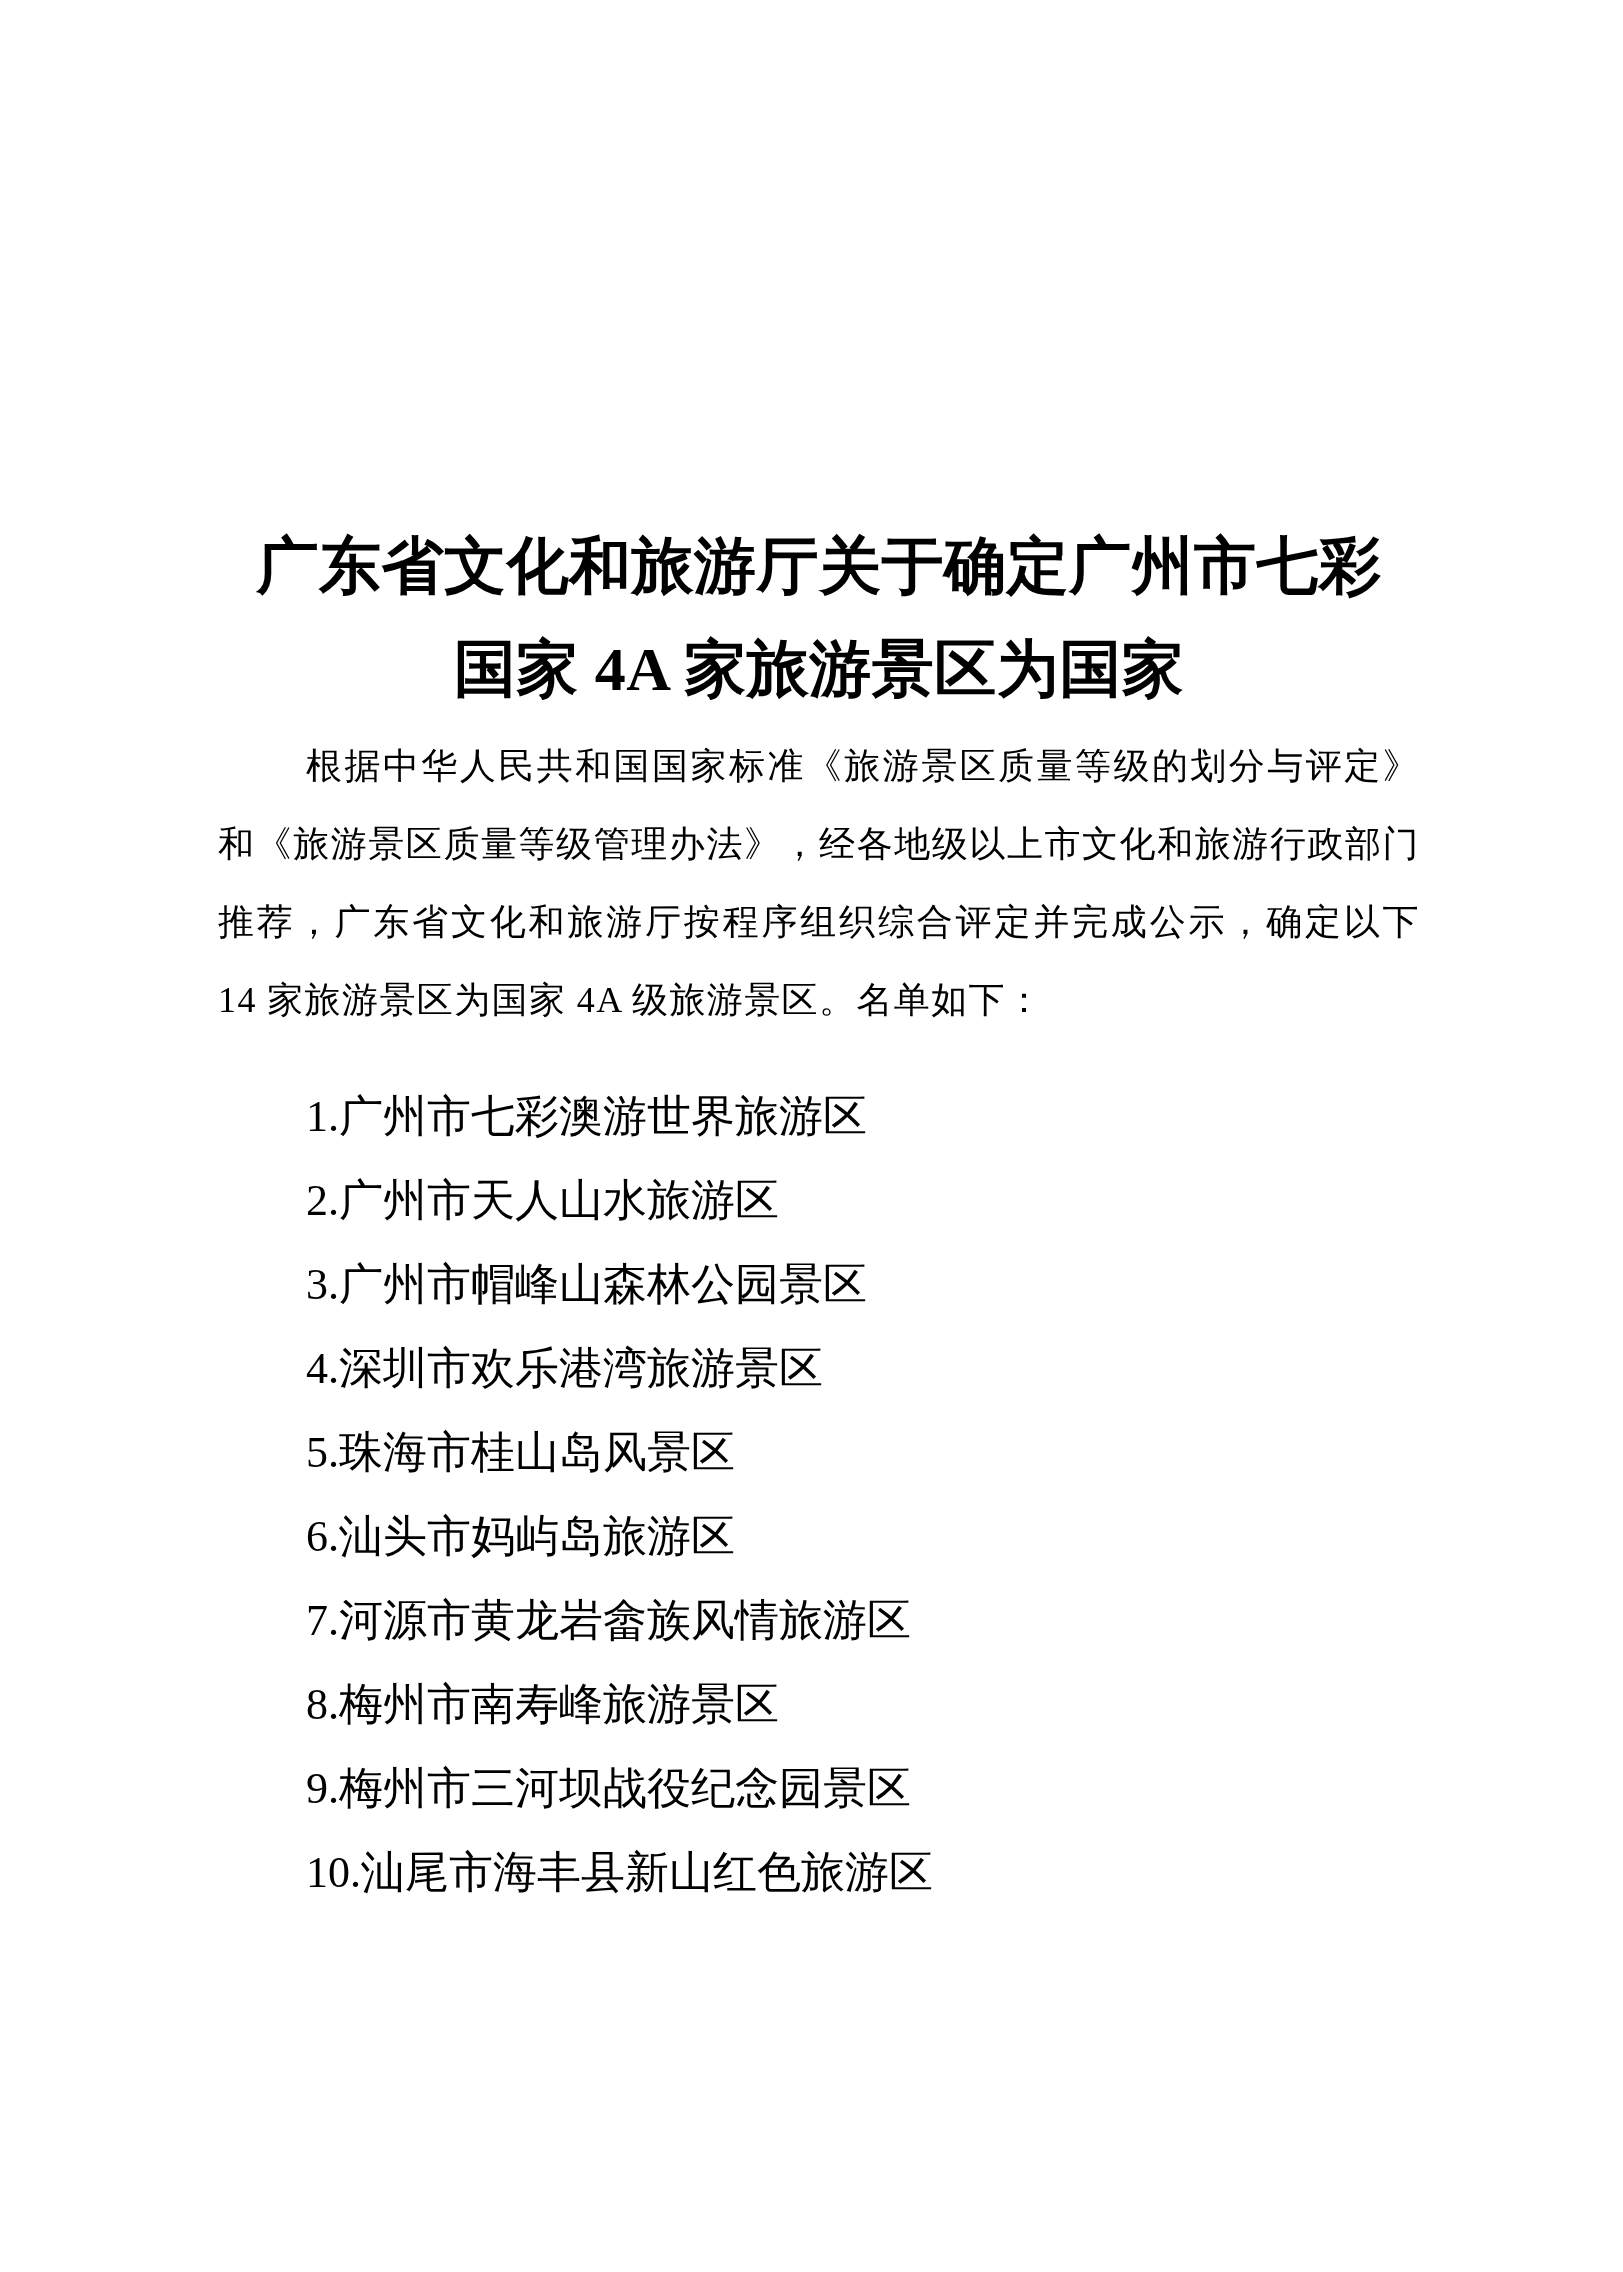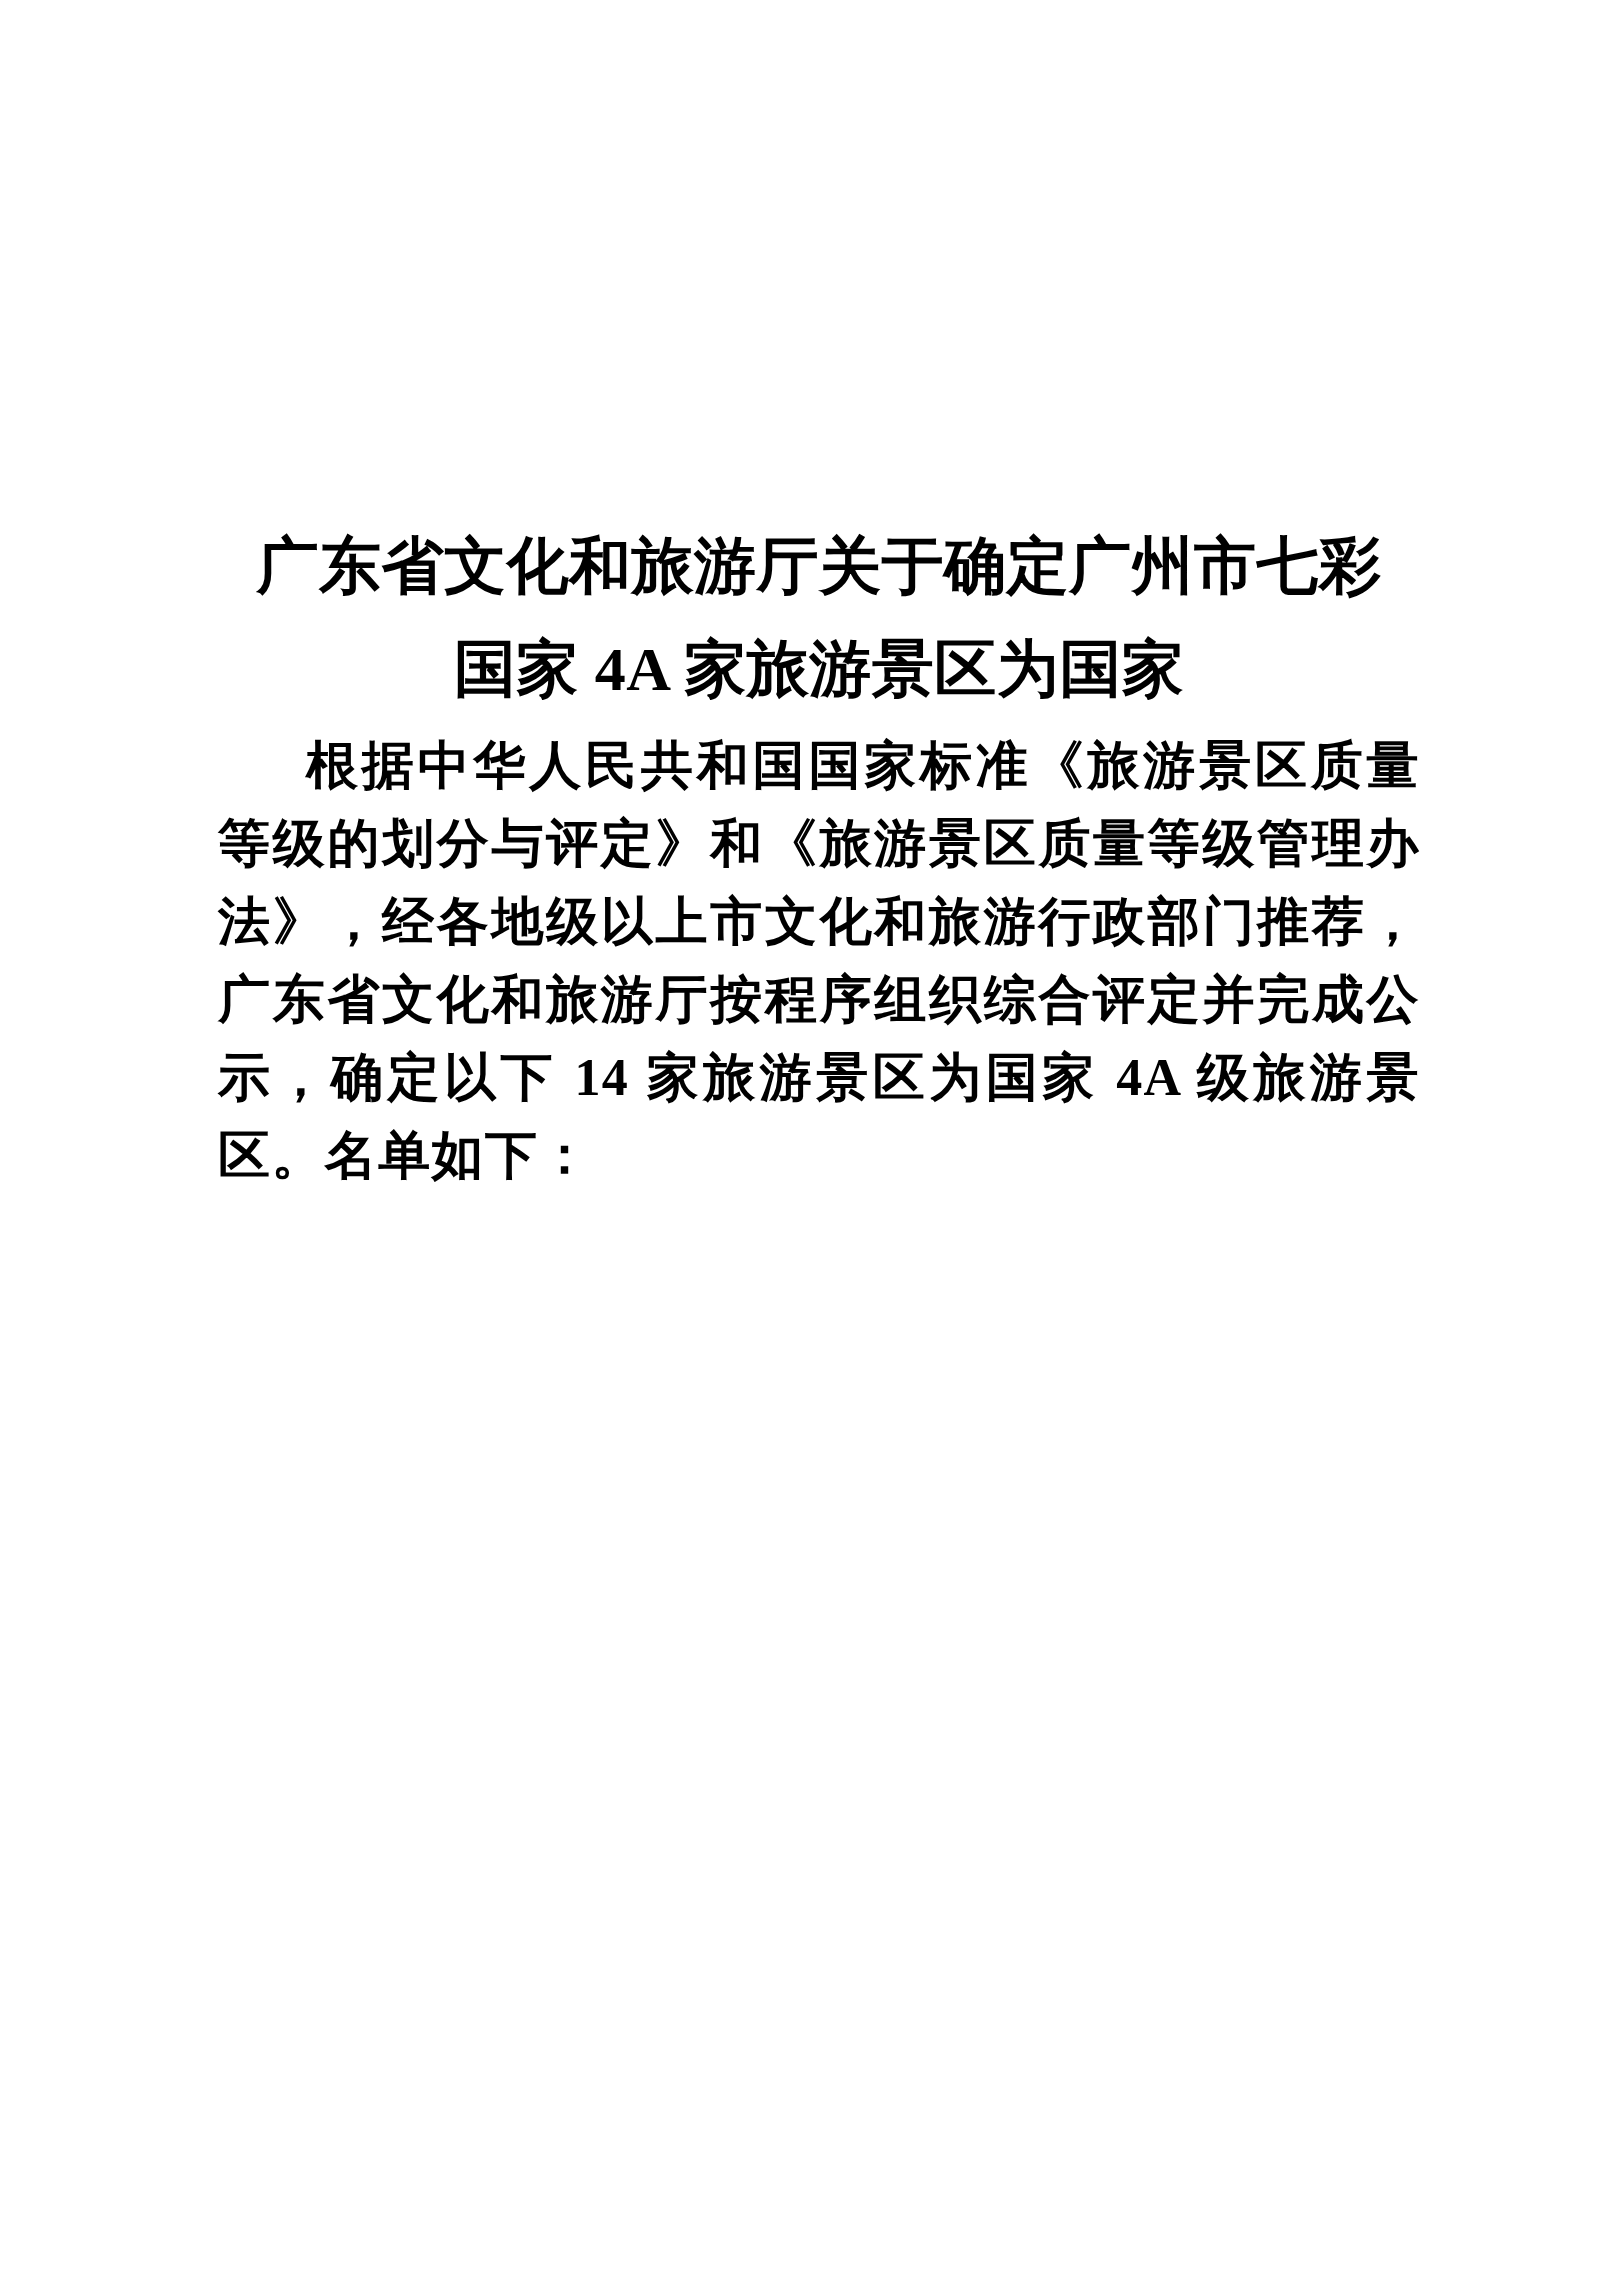--- a/index.html
+++ b/index.html
@@ -28,27 +28,26 @@
     line-height: 103px;
     font-weight: bold;
     text-align: center;
     letter-spacing: 0.5px;
   }
   .doc-title .title-line {
     white-space: nowrap;
   }
   .body-paragraph {
     margin-top: 5.5px;
-    font-size: 52px;
+    font-size: 36px;
     line-height: 78px;
     text-align: justify;
     text-align-last: left;
     text-indent: 88px;
     letter-spacing: 1.4px;
-    font-weight: bold;
   }
   .scenic-list {
     margin: 0;
     padding: 0;
     list-style: none;
     font-size: 44px;
     line-height: 84px;
   }
   .scenic-list .list-item {
     padding-left: 88px;
@@ -61,16 +60,28 @@
 <div class="page">
   <div class="content">
 
     <div class="doc-title">
       <div class="title-line">广东省文化和旅游厅关于确定广州市七彩</div>
       <div class="title-line">国家 4A 家旅游景区为国家</div>
     </div>
 
     <p class="body-paragraph">根据中华人民共和国国家标准《旅游景区质量等级的划分与评定》和《旅游景区质量等级管理办法》，经各地级以上市文化和旅游行政部门推荐，广东省文化和旅游厅按程序组织综合评定并完成公示，确定以下 14 家旅游景区为国家 4A 级旅游景区。名单如下：</p>
 
+    <ol class="scenic-list">
+      <li class="list-item">1.广州市七彩澳游世界旅游区</li>
+      <li class="list-item">2.广州市天人山水旅游区</li>
+      <li class="list-item">3.广州市帽峰山森林公园景区</li>
+      <li class="list-item">4.深圳市欢乐港湾旅游景区</li>
+      <li class="list-item">5.珠海市桂山岛风景区</li>
+      <li class="list-item">6.汕头市妈屿岛旅游区</li>
+      <li class="list-item">7.河源市黄龙岩畲族风情旅游区</li>
+      <li class="list-item">8.梅州市南寿峰旅游景区</li>
+      <li class="list-item">9.梅州市三河坝战役纪念园景区</li>
+      <li class="list-item">10.汕尾市海丰县新山红色旅游区</li>
+    </ol>
 
   </div>
 </div>
 
 
 </body></html>

